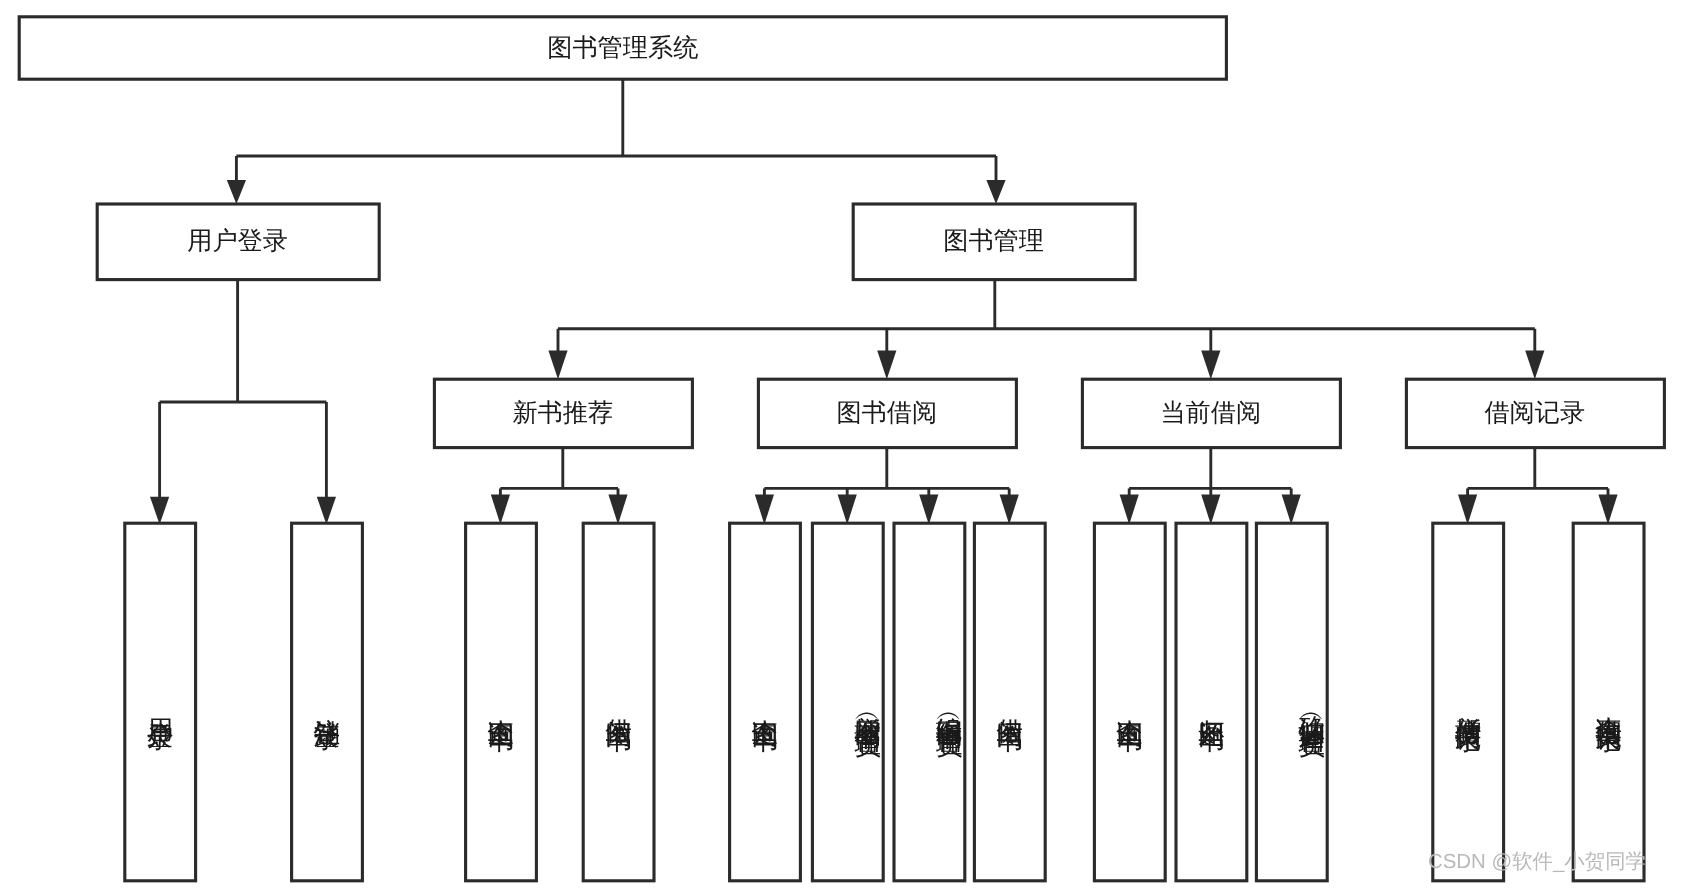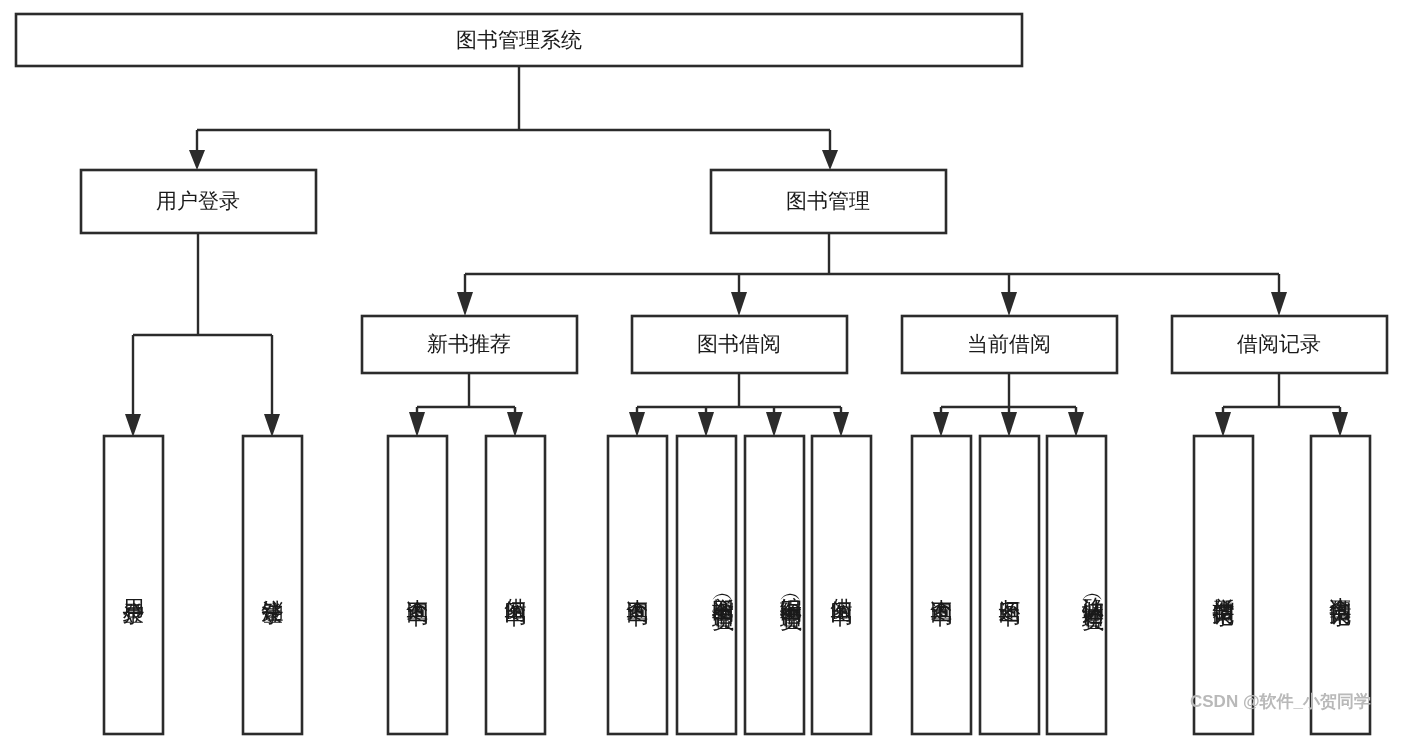--- a/index.html
+++ b/index.html
@@ -213,15 +213,15 @@
   <div class="leaf-label centered" style="left:912px; top:436px; width:59px; height:298px;">查询图书</div>
 
   <div class="leaf-label centered" style="left:980px; top:436px; width:59px; height:298px;">归还图书</div>
 
   <div class="leaf-label" style="left:1047px; top:443px; width:59px; height:290px;">确认归还（管理员）</div>
 
   <div class="leaf-label centered" style="left:1194px; top:436px; width:59px; height:298px;">新增借阅记录</div>
 
   <div class="leaf-label centered" style="left:1311px; top:436px; width:59px; height:298px;">查询借阅记录</div>
 
-  <div class="watermark" style="left:1190px; top:690px;font-weight:bold;">CSDN @软件_小贺同学</div>
+  <div class="watermark" style="left:1190px; top:706px;">CSDN @软件_小贺同学</div>
 
 </div>
 
 </body></html>

